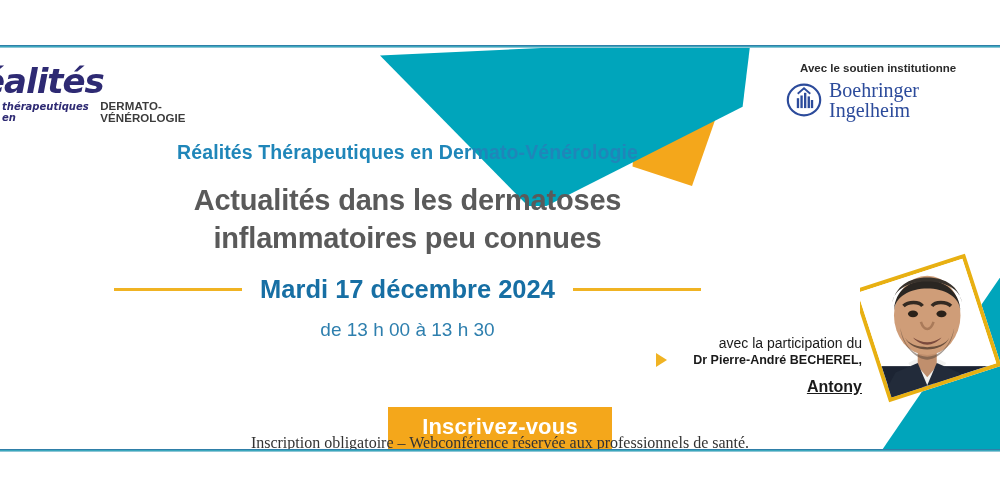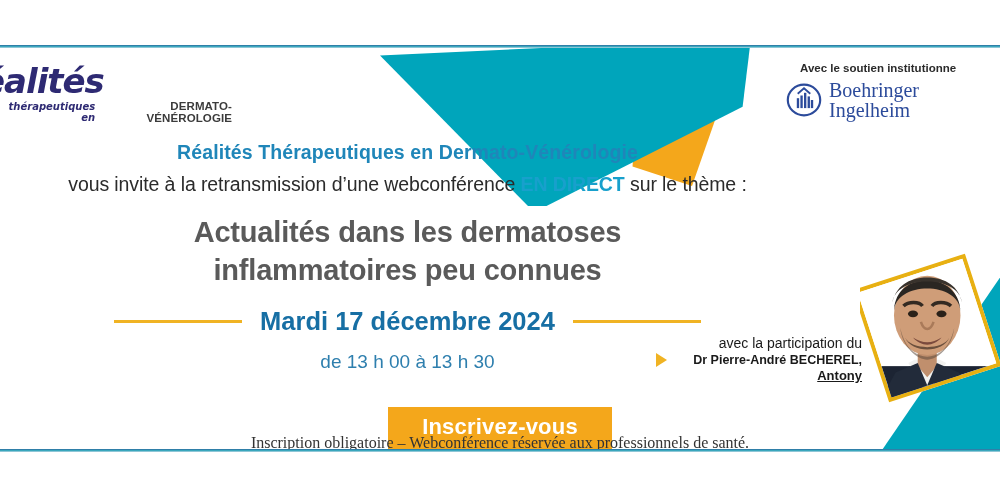--- a/index.html
+++ b/index.html
@@ -33,21 +33,21 @@
     clip-path:polygon(55% 0%, 100% 0%, 98% 38%, 98% 38%, 45% 100%, 40% 100%, 0% 6%);
   }
 
   
   .logo{position:absolute;left:-18px;top:16px;width:250px;}
   .logo-main{
     font-family:"DejaVu Sans",sans-serif;
     font-weight:bold;font-style:italic;
     font-size:34px;letter-spacing:-1px;color:#2E2A73;line-height:1;
   }
-  .logo-sub{display:flex;align-items:baseline;gap:5px;margin-top:2px;margin-left:20px;text-align:right;}
+  .logo-sub{display:flex;align-items:baseline;gap:5px;margin-top:2px;margin-left:20px;}
   .logo-sub-a{font-family:"DejaVu Sans",sans-serif;font-weight:bold;font-style:italic;
               font-size:10px;color:#2E2A73;}
   .logo-sub-b{font-family:"Liberation Sans",sans-serif;font-weight:bold;
               font-size:11.5px;color:#3b3b3b;letter-spacing:.1px;}
 
   
   .sponsor{position:absolute;right:-6px;top:14px;text-align:left;width:220px;}
   .sponsor-kicker{font-size:11.5px;color:#2b2b2b;font-weight:600;white-space:nowrap;
                   margin-left:14px;}
   .sponsor-logo{display:flex;align-items:center;gap:7px;margin-top:6px;}
@@ -81,21 +81,21 @@
   .date{font-size:25.5px;font-weight:bold;color:#176FA4;white-space:nowrap;}
   .time{margin-top:15px;font-size:19px;color:#2E7FAE;}
 
   
   .speaker{position:absolute;left:652px;top:287px;width:210px;text-align:right;color:#1a1a1a;}
   .speaker-kicker{font-size:14px;font-weight:normal;text-align:right;}
   .speaker-row{display:flex;align-items:center;justify-content:flex-end;gap:6px;margin-top:2px;}
   .tri{width:0;height:0;border-top:7px solid transparent;border-bottom:7px solid transparent;
        border-left:11px solid #F0B323;flex:0 0 auto;margin-right:auto;margin-left:4px;}
   .speaker-name{font-size:12.5px;font-weight:bold;white-space:nowrap;}
-  .speaker-city{font-size:13px;font-weight:bold;margin-top:1px;text-decoration:underline;}
+  .speaker-city{font-size:16px;font-weight:bold;margin-top:11px;text-decoration:underline;}
 
   
   .cta-wrap{position:absolute;left:0;top:359px;width:1000px;text-align:center;}
   .cta{display:inline-block;background:#F4A71B;color:#ffffff;
        font-size:22px;font-weight:bold;letter-spacing:.2px;
        padding:7px 34px 9px 34px;border:0;cursor:pointer;}
   .legal{position:absolute;left:0;top:386px;width:1000px;text-align:center;
          font-size:16px;color:#333;font-family:Liberation Serif, serif;}
 
   
@@ -145,23 +145,20 @@
           <div class="bi-name">Boehringer</div>
           <div class="bi-name">Ingelheim</div>
         </div>
       </div>
     </div>
 
     <div class="copy">
 
       <div class="line-brand">Réalités Thérapeutiques en Dermato-Vénérologie</div>
 
-      <div class="line-invite">
-        <span>vous invite à la retransmission d’une webconférence </span><span class="hl">EN DIRECT</span><span> sur le thème :</span>
-      </div>
 
       <div class="title">
         <div>Actualités dans les dermatoses</div>
         <div>inflammatoires peu connues</div>
       </div>
 
       <div class="daterow">
         <span class="gold-rule"></span>
         <span class="date">Mardi 17 décembre 2024</span>
         <span class="gold-rule"></span>

